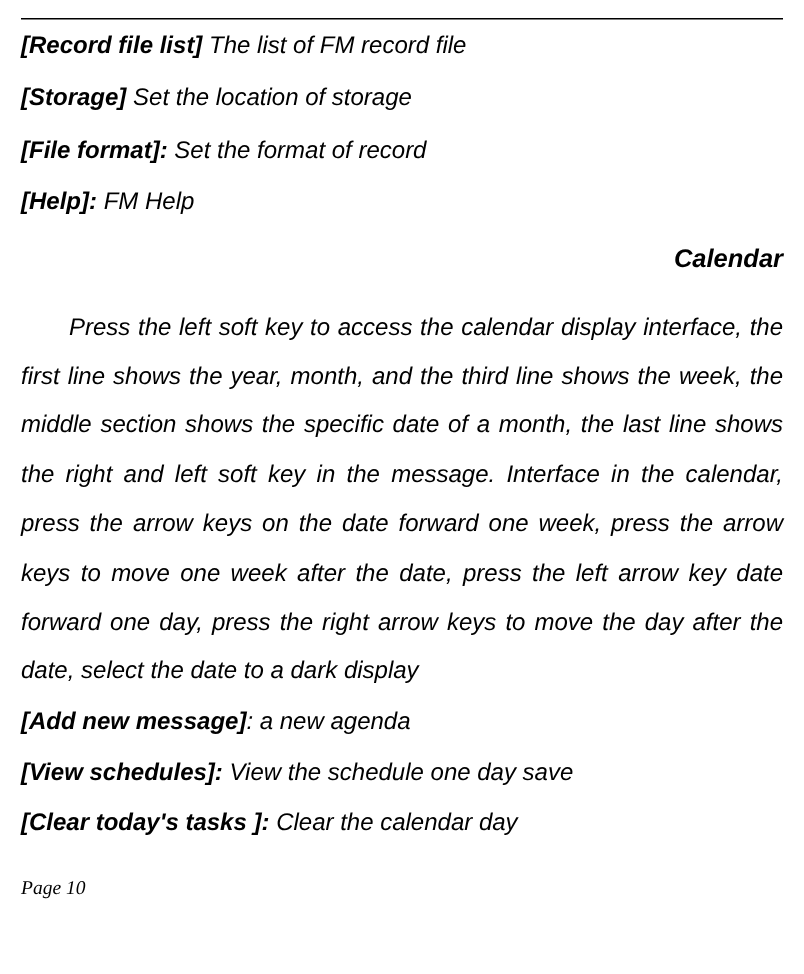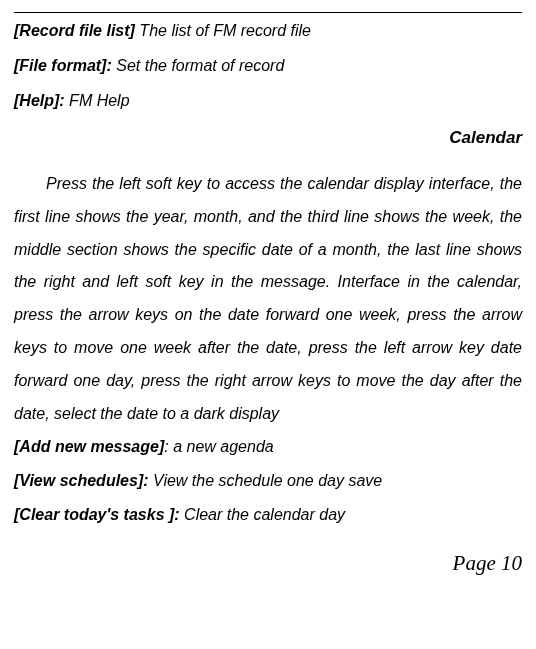--- a/index.html
+++ b/index.html
@@ -47,34 +47,37 @@
       text-indent: 2em;
       line-height: 2.05;
       font-size: 16px;
       margin-bottom: 2px;
     }
     .bottom-items .item-row {
       margin-bottom: 4px;
       line-height: 1.85;
     }
     .page-footer {
-      text-align: right;
+      text-align: left;
       font-family: "Times New Roman", Times, serif;
-      font-size: 21px;
+      font-size: 13px;
       margin-top: 16px;
     }
   </style>
 </head>
 <body>
 
 <div class="top-border"></div>
 
 <div class="top-items">
   <div class="item-row">
     <span class="bracket-label">[Record file list]</span><span class="sep"> </span><span>The list of FM record file</span>
+  </div>
+  <div class="item-row">
+    <span class="bracket-label">[Storage]</span><span class="sep"> </span><span>Set the location of storage</span>
   </div>
   <div class="item-row">
     <span class="bracket-label">[File format]:</span><span class="sep"> </span><span>Set the format of record</span>
   </div>
   <div class="item-row">
     <span class="bracket-label">[Help]:</span><span class="sep"> </span><span>FM Help</span>
   </div>
 </div>
 
 <div class="heading">Calendar</div>

